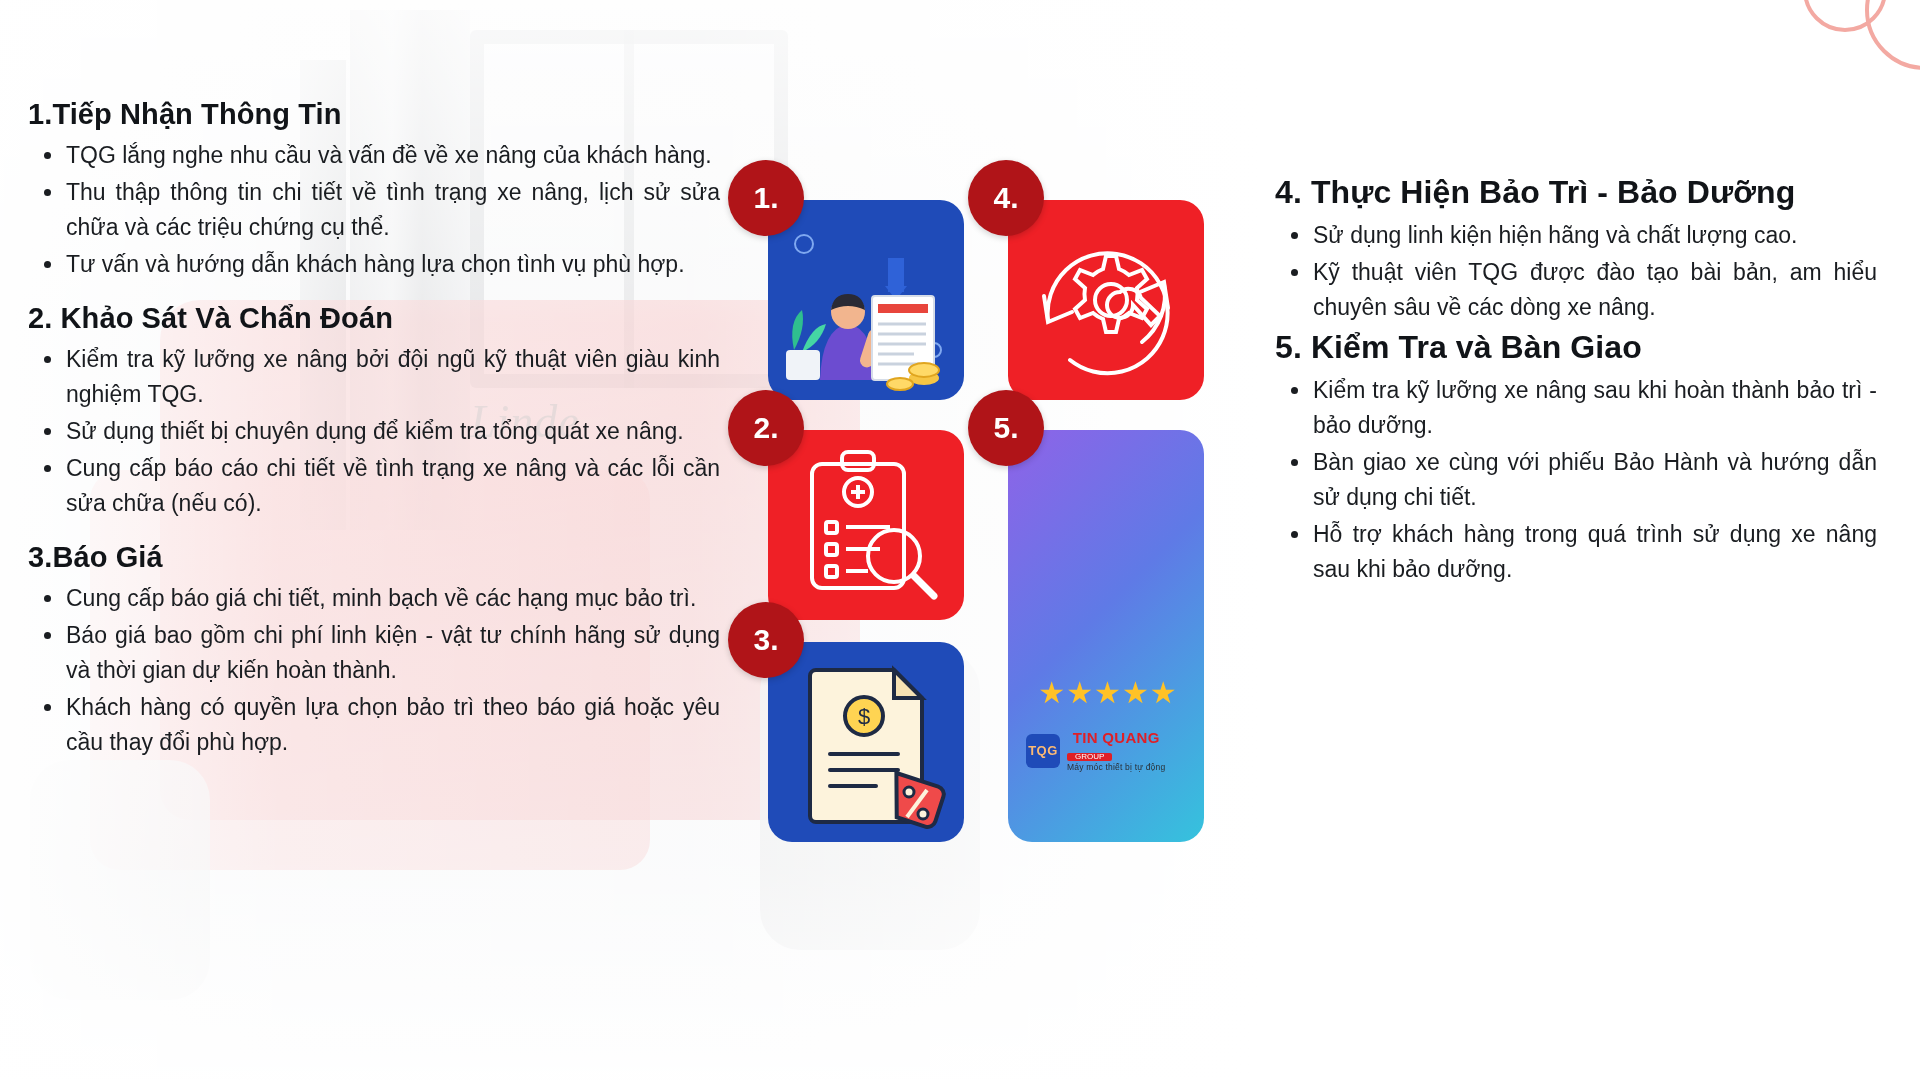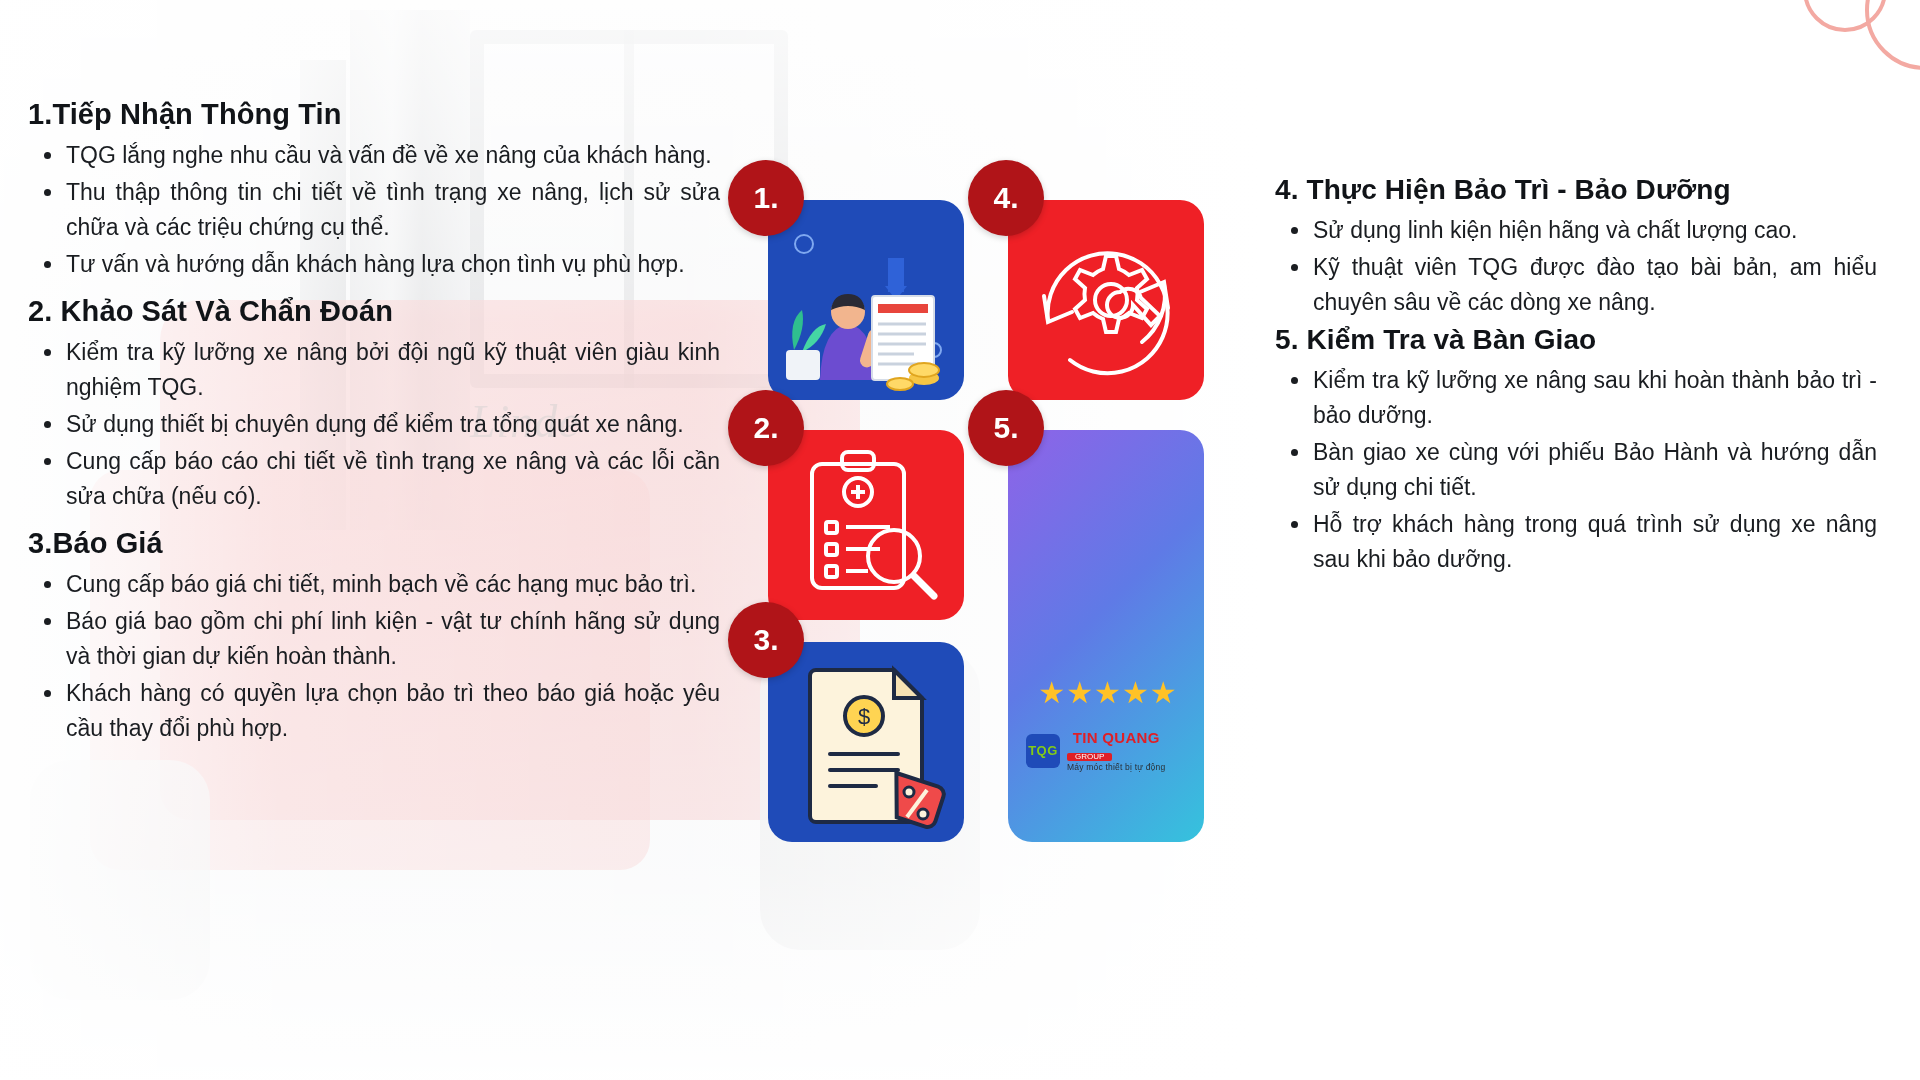--- a/index.html
+++ b/index.html
@@ -155,23 +155,23 @@
   }
 
   h2.sec-title {
     font-size: 29px;
     font-weight: bold;
     color: #111418;
     margin: 0 0 6px 0;
     line-height: 1.25;
     letter-spacing: .1px;
   }
-  #col-left h2.sec-title { margin-top: 11px; }
+  #col-left h2.sec-title { margin-top: 18px; }
   #col-left .block:first-child h2.sec-title { margin-top: 0; }
-  #col-right h2.sec-title { font-size: 28px; }
+  #col-right h2.sec-title { font-size: 32px; }
 
   ul.sec-list {
     margin: 4px 0 0 0;
     padding-left: 38px;
     list-style: none;
   }
   ul.sec-list li {
     position: relative;
     font-size: 23px;
     line-height: 1.52;
@@ -244,21 +244,21 @@
     top: 300px;
     width: 164px;
     display: flex;
     align-items: center;
     gap: 7px;
   }
   .tqg-mark {
     width: 34px; height: 34px;
     border-radius: 6px;
     background: #1f4bb8;
-    color: #84cc16;
+    color: #fdba74;
     font-size: 13px;
     font-weight: bold;
     display: flex; align-items: center; justify-content: center;
     letter-spacing: .5px;
   }
   .tqg-words { line-height: 1.05; }
   .tqg-name { font-size: 15px; font-weight: bold; color: #e01f26; letter-spacing: .3px; text-align: center; }
   .tqg-sub  { font-size: 8.5px; color: #2a2f36; letter-spacing: .2px; }
   .tqg-group{ font-size: 8px; color: #ffffff; background:#e01f26; border-radius:2px; padding:0 8px; display:inline-block; }
   .stars {

